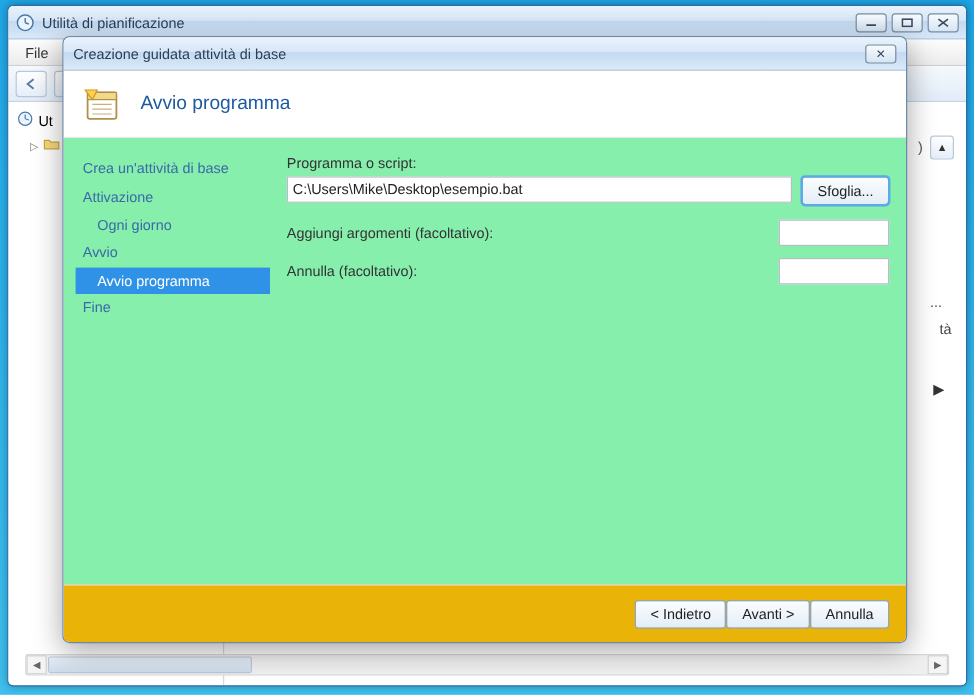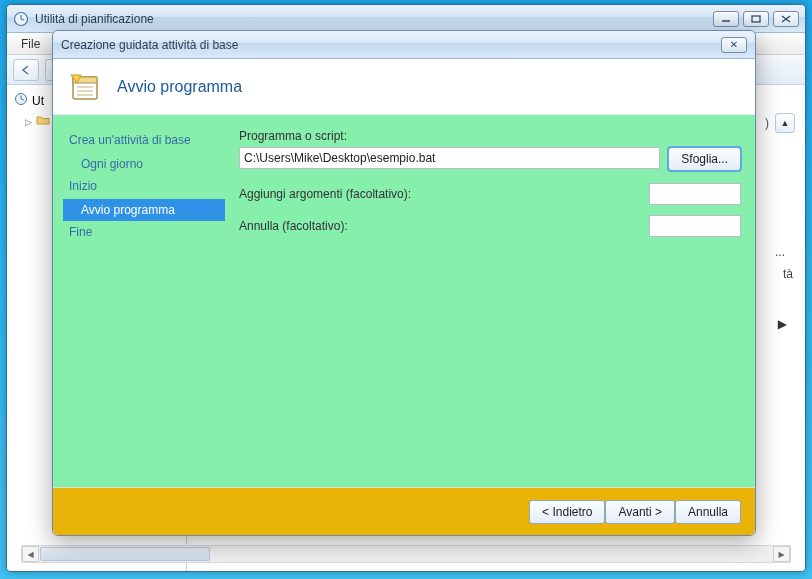--- a/index.html
+++ b/index.html
@@ -164,22 +164,23 @@
         <line x1="10" y1="18" x2="26" y2="18" stroke="#c8b078"></line>
           <line x1="10" y1="22" x2="26" y2="22" stroke="#c8b078"></line>
           <line x1="10" y1="26" x2="26" y2="26" stroke="#c8b078"></line>
       </svg>
     </span>
     <div class="wiz-heading">Avvio programma</div>
   </div>
   <div class="wiz-body">
     <div class="wiz-nav">
       <div class="wiz-nav-item head">Crea un'attività di base</div>
+      <div class="wiz-nav-item">Attivazione</div>
       <div class="wiz-nav-sub">Ogni giorno</div>
-      <div class="wiz-nav-item">Inizio</div>
+      <div class="wiz-nav-item">Avvio</div>
       <div class="wiz-nav-sub selected">Avvio programma</div>
       <div class="wiz-nav-item">Fine</div>
     </div>
     <div class="wiz-form">
       <div class="form-row stack">
         <div class="form-label">Programma o script:</div>
         <div style="display:flex;width:100%;gap:8px;">
           <input class="txt-input long" value="C:\Users\Mike\Desktop\esempio.bat" style="">
           <button class="btn focus">Sfoglia...</button>
         </div>

